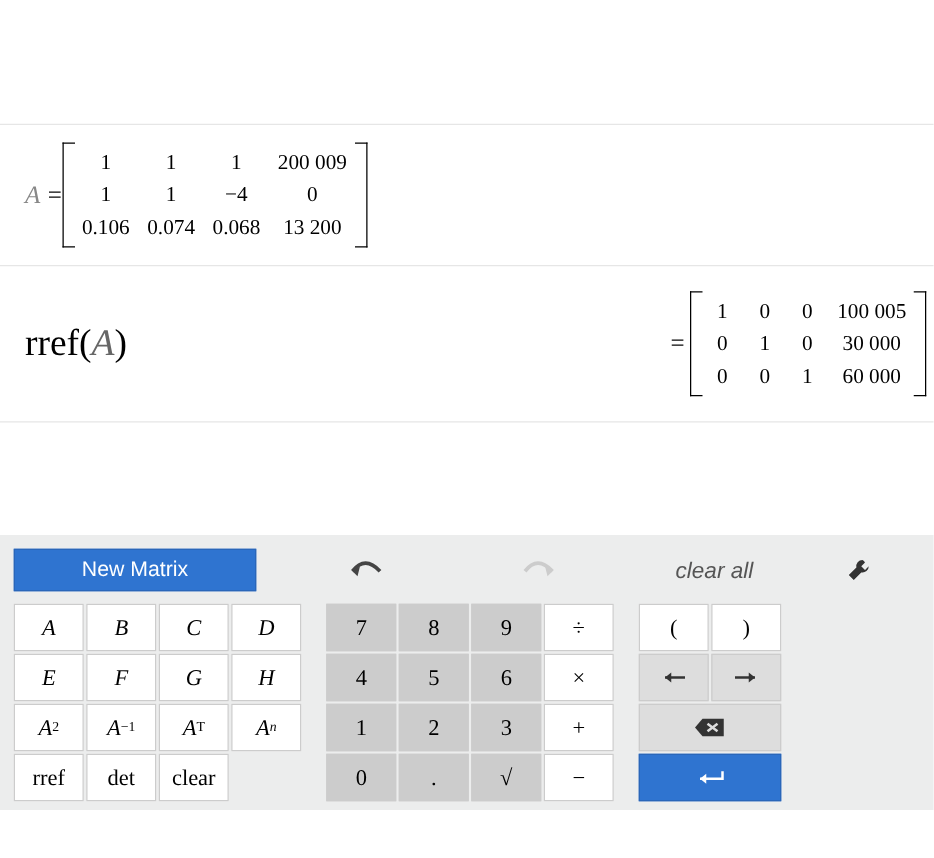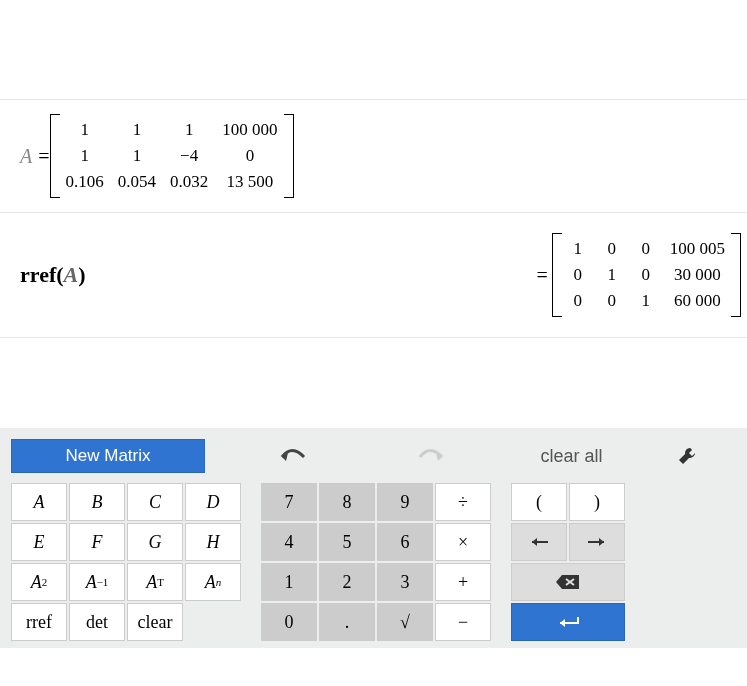--- a/index.html
+++ b/index.html
@@ -34,21 +34,21 @@
   .bracket.left { border-left:1.5px solid #000; margin-right:2px;}
   .bracket.right { border-right:1.5px solid #000; margin-left:2px;}
   .mat-body {
     display: grid;
     column-gap: 14px;
     row-gap: 6px;
     padding: 6px 4px;
     align-items: center;
   }
   .cell { text-align:center; min-width:20px; white-space:nowrap;}
-  .rref-lhs { font-size:22px; color:#000;font-weight:bold;}
+  .rref-lhs { font-size:30px; color:#000;}
   .rref-lhs .A { font-style: italic; color:#666;}
   .eqside { display:flex; align-items:center; gap:4px; font-size:20px;}
   .last-section-spacer { height: 90px; }
 
   
   .kbd {
     background: #eceded;
     padding: 8px 6px 6px 6px;
     font-family: Arial, sans-serif;
     width: 747px;
@@ -74,20 +74,21 @@
   .top-spacer { flex: 0 0 24px; }
   .top-icon {
     display:flex; align-items:center; justify-content:center;
     width: 70px; height:32px; color:#555; font-size:18px;
     cursor:pointer;
   }
   .top-icon.disabled { color:#bbb; }
   .clear-all {
     flex:1; text-align:center; font-size:18px; color:#555;
     cursor:pointer;
+    font-style:italic;
   }
   .wrench {
     width:60px; text-align:center; font-size:18px; color:#333;
     cursor:pointer;
   }
   .kbd-body {
     display:flex; gap: 18px; padding: 0 4px;
   }
   .cluster { display:grid; }
   .cluster.vars { grid-template-columns: repeat(4, 58px); }
@@ -114,29 +115,29 @@
     <div class="lhs">
       <span>A</span>
       <span class="toklab">=</span>
     </div>
     <div class="matrix">
       <div class="bracket left"></div>
       <div class="mat-body" id="matA-body" style="grid-template-columns: repeat(4, auto);">
           <div class="cell">1</div>
           <div class="cell">1</div>
           <div class="cell">1</div>
-          <div class="cell">100 000</div>
+          <div class="cell">200 009</div>
           <div class="cell">1</div>
           <div class="cell">1</div>
           <div class="cell">−4</div>
           <div class="cell">0</div>
           <div class="cell">0.106</div>
-          <div class="cell">0.054</div>
-          <div class="cell">0.032</div>
-          <div class="cell">13 500</div>
+          <div class="cell">0.074</div>
+          <div class="cell">0.068</div>
+          <div class="cell">13 200</div>
         </div>
       <div class="bracket right"></div>
     </div>
   </div>
 
   <div class="section result">
     <div class="rref-lhs">
       <span>rref</span><span>(</span><span class="A">A</span><span>)</span>
     </div>
     <div class="eqside">

